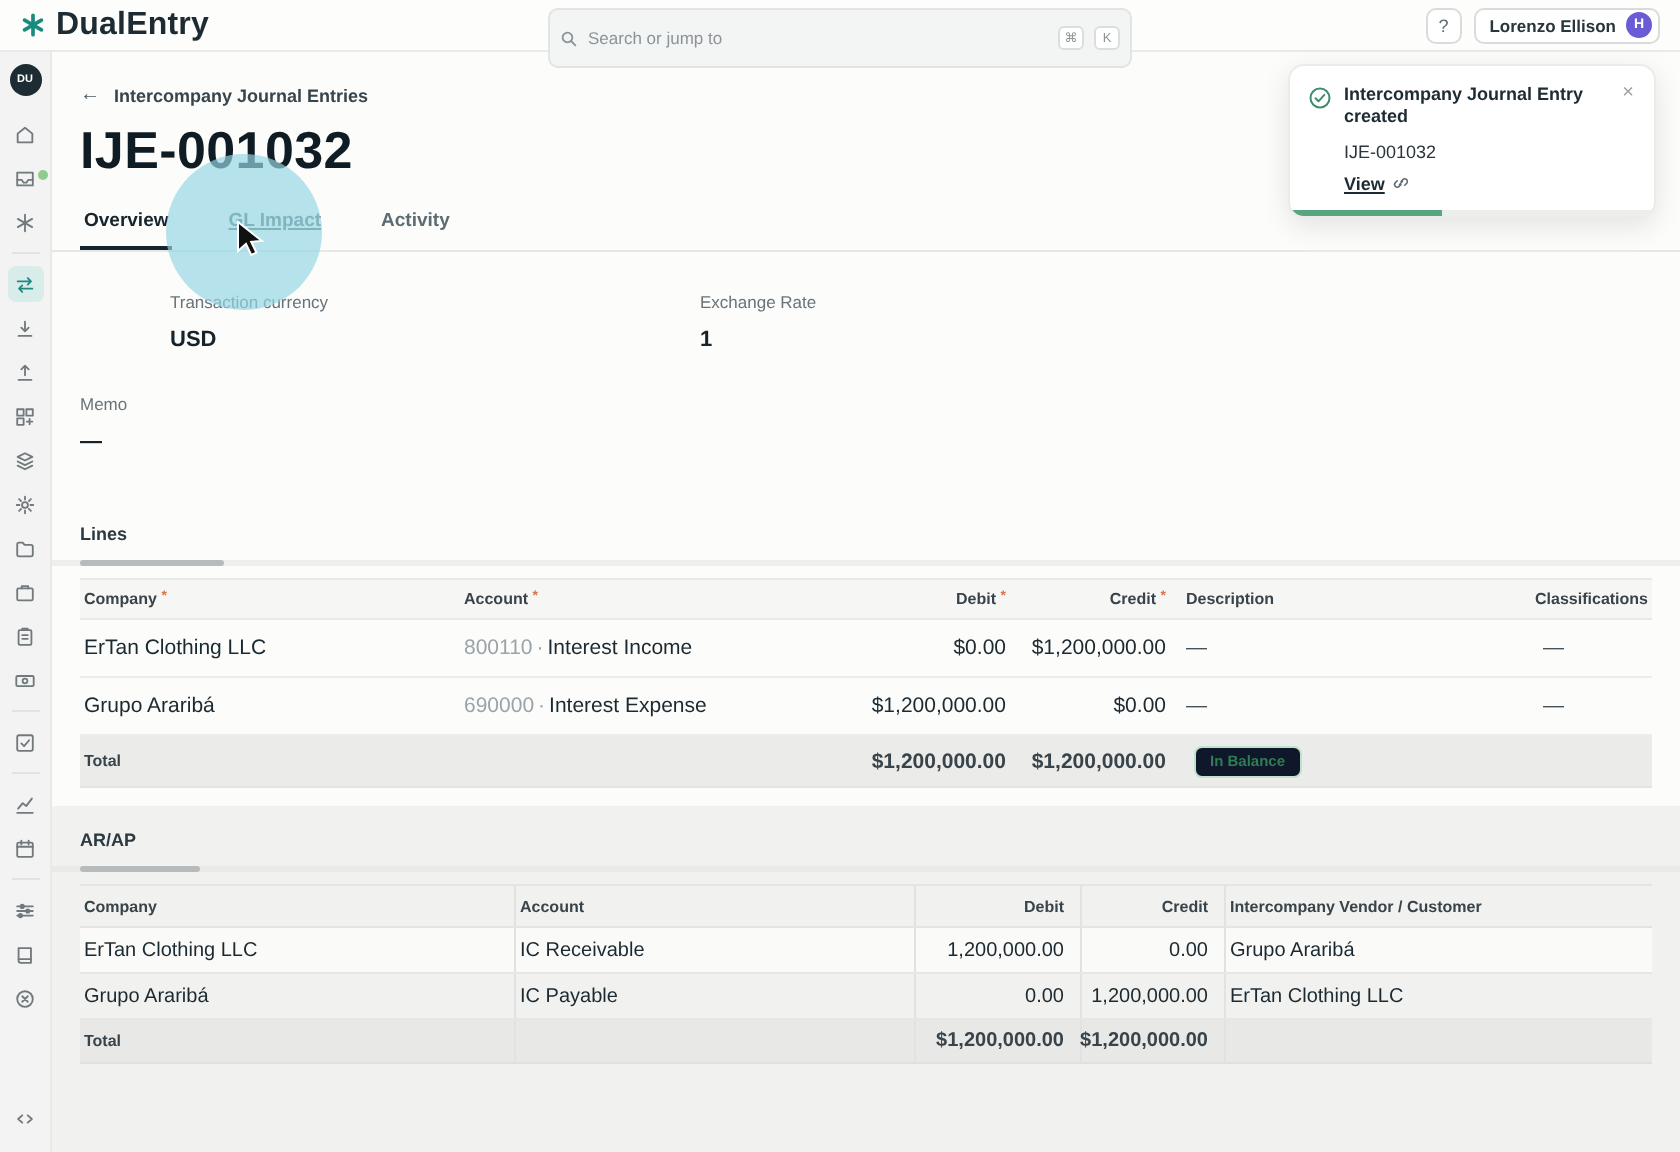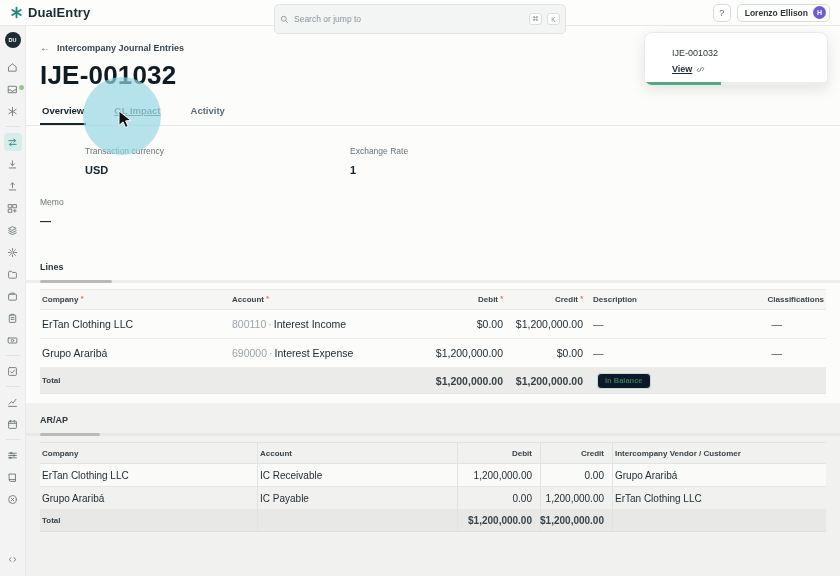--- a/index.html
+++ b/index.html
@@ -3,21 +3,21 @@
 <meta charset="utf-8">
 <style>
   * { margin:0; padding:0; box-sizing:border-box; }
   html,body { width:840px; height:576px; overflow:hidden; }
   body { font-family:"Liberation Sans", sans-serif; background:#fcfcfb; color:#16232b; position:relative; }
 
   
   .topbar { height:26px; background:#fdfdfc; border-bottom:1px solid #e8e9e8; display:flex; align-items:center; padding:0 10px; position:relative; z-index:5; }
   .brand { display:flex; align-items:center; gap:5px; }
   .brand-mark { width:13px; height:13px; display:block; }
-  .brand-name { font-size:13px; font-weight:700; color:#1d2b33; letter-spacing:.1px; }
+  .brand-name { font-size:16px; font-weight:700; color:#1d2b33; letter-spacing:.1px; }
   .searchbox { position:absolute; left:50%; transform:translateX(-50%); top:4px; width:292px; height:18px; background:#f3f4f4; border:1px solid #e2e4e4; border-radius:5px; display:flex; align-items:center; padding:14px 5px; gap:5px; }
   .searchbox input { flex:1; border:none; outline:none; background:transparent; font-size:8.5px; color:#42505a; font-family:inherit; }
   .searchbox input::placeholder { color:#8a9499; }
   .kbd { width:13px; height:12px; background:#fff; border:1px solid #dcdedd; border-radius:3px; font-size:6.5px; color:#8a9499; display:flex; align-items:center; justify-content:center; }
   .top-right { margin-left:auto; display:flex; align-items:center; gap:6px; }
   .help-btn { width:18px; height:18px; border:1px solid #dadcdc; border-radius:5px; background:#fff; font-size:9px; color:#5d6a70; display:flex; align-items:center; justify-content:center; }
   .user-chip { height:18px; border:1px solid #dadcdc; border-radius:5px; background:#fff; display:flex; align-items:center; gap:5px; padding:0 3px 0 7px; }
   .user-name { font-size:8.5px; color:#2a363d; font-weight:700; }
   .user-avatar { width:13px; height:13px; border-radius:50%; background:#6b5cd6; color:#fff; font-size:7px; font-weight:700; display:flex; align-items:center; justify-content:center; }
 
@@ -385,20 +385,28 @@
           <div class="num a-total-money">$1,200,000.00</div>
           <div></div>
         </div>
       </div>
     </div>
   </main>
 </div>
 
 <div class="toast">
   <div class="toast-inner">
+    <div class="toast-head">
+      <svg class="toast-check" viewBox="0 0 24 24">
+          <circle cx="12" cy="12" r="9.5" stroke="#3e8e6e" stroke-width="2" fill="none"></circle>
+          <path d="M7.5 12.3l3 3 5.8-6.4" stroke="#3e8e6e" stroke-width="2" fill="none" stroke-linecap="round" stroke-linejoin="round"></path>
+        </svg>
+      <div class="toast-title">Intercompany Journal Entry created</div>
+      <div class="toast-close">×</div>
+    </div>
     <div class="toast-body">IJE-001032</div>
     <div class="toast-link-row">
       <span class="toast-link">View</span>
       <svg width="9" height="9" viewBox="0 0 24 24">
           <path d="M10 14L14 10" stroke="#5d6a70" stroke-width="2" stroke-linecap="round"></path>
           <path d="M9 15l-2.5 2.5a3.5 3.5 0 0 1-5-5L4 10" stroke="#5d6a70" stroke-width="2" fill="none" stroke-linecap="round" transform="translate(3,-1)"></path>
           <path d="M15 9l2.5-2.5a3.5 3.5 0 0 1 5 5L20 14" stroke="#5d6a70" stroke-width="2" fill="none" stroke-linecap="round" transform="translate(-3,1)"></path>
         </svg>
     </div>
   </div>

